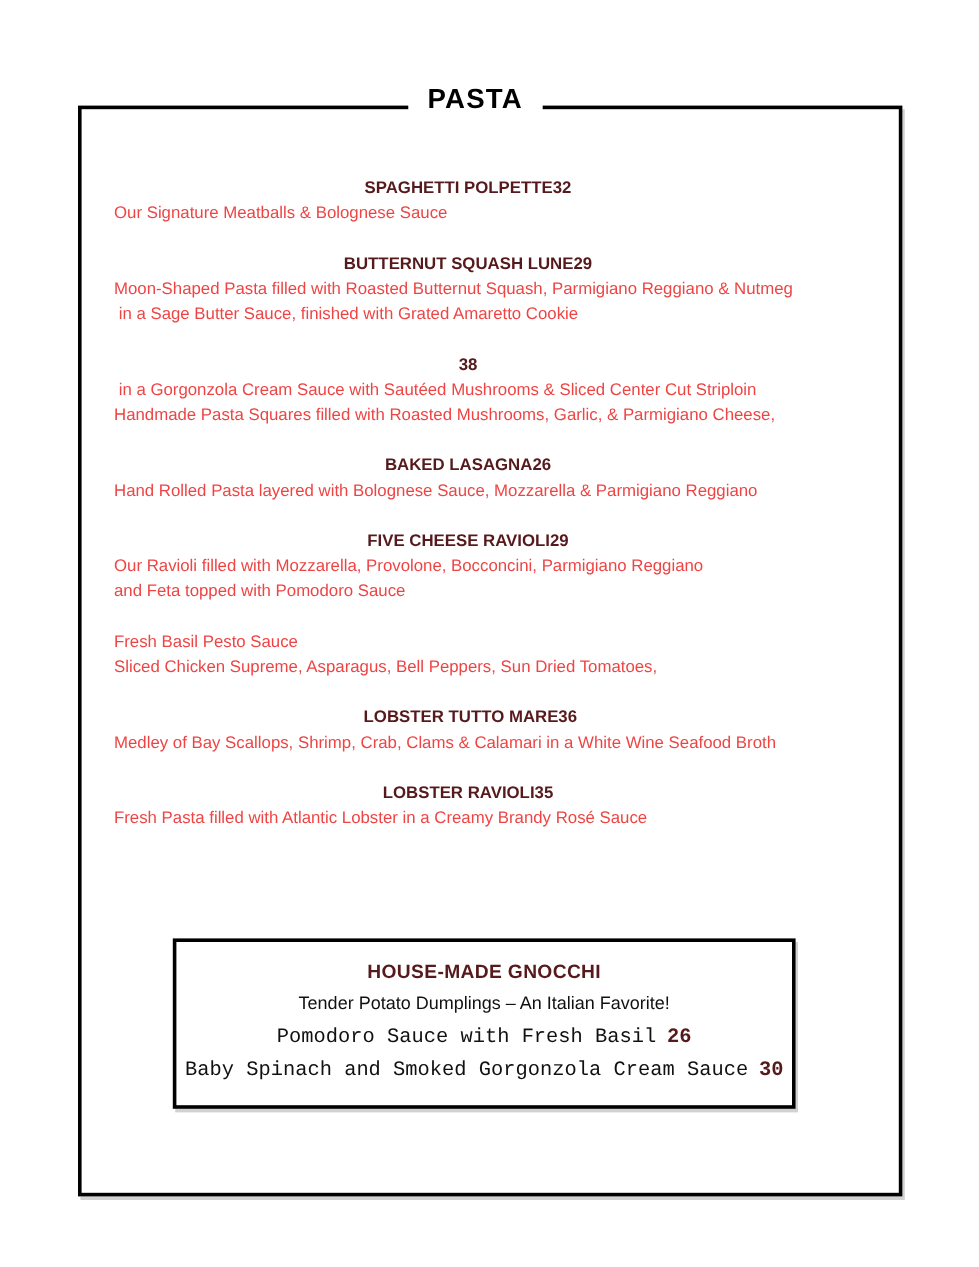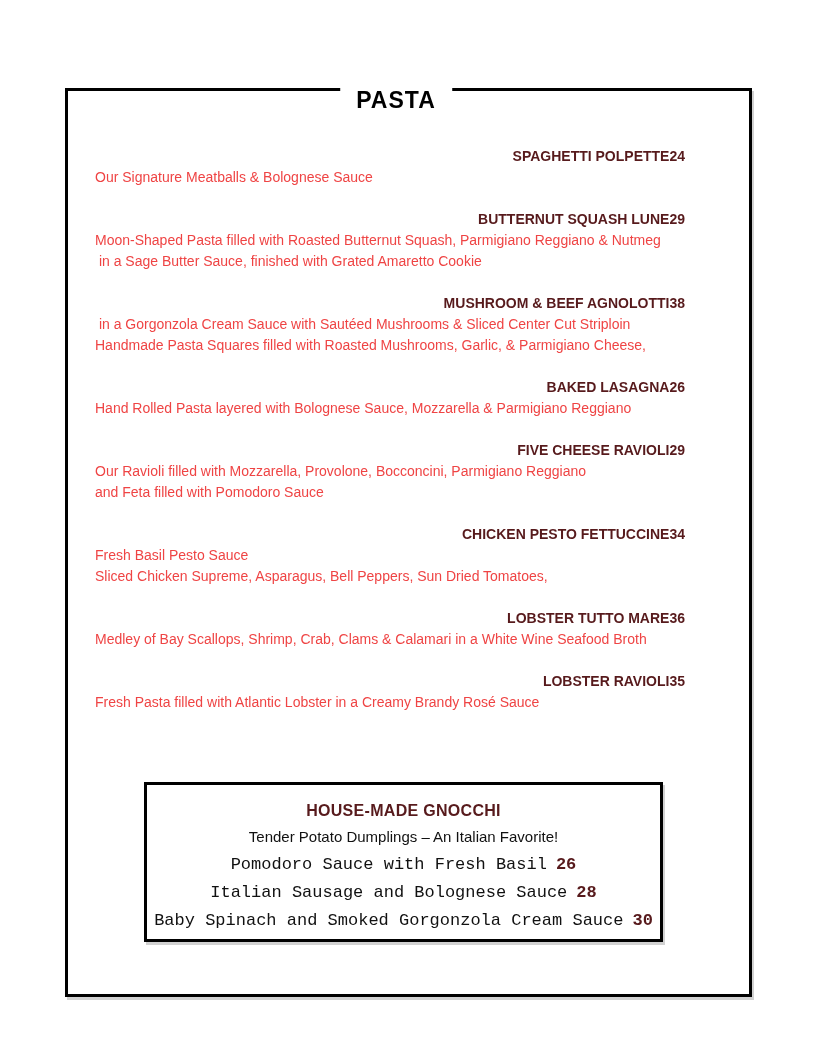--- a/index.html
+++ b/index.html
@@ -17,42 +17,42 @@
     top: 88px;
     width: 681px;
     height: 903px;
     border: 3px solid #000000;
     box-shadow: 2px 3px 0 rgba(0,0,0,0.18);
     background: #ffffff;
   }
   .page-title {
     position: absolute;
     left: 396px;
-    top: 86px;
+    top: 68px;
     transform: translateX(-50%);
     background: #ffffff;
     padding: 0 16px;
     font-size: 23px;
     line-height: 28px;
     font-weight: bold;
     letter-spacing: 1px;
     color: #000000;
     z-index: 2;
     white-space: nowrap;
   }
   .menu-content {
     position: absolute;
     left: 95px;
     top: 146px;
     width: 590px;
   }
   .menu-item { margin-bottom: 21px; }
   .item-row {
     display: flex;
-    justify-content: flex-end;
+    justify-content: center;
     align-items: baseline;
     line-height: 21px;
   }
   .item-name {
     font-size: 14px;
     font-weight: bold;
     color: #571a1c;
     white-space: pre;
   }
   .item-price {
@@ -68,21 +68,21 @@
   }
   .gnocchi-box {
     position: absolute;
     left: 144px;
     top: 782px;
     width: 513px;
     border: 3px solid #000000;
     box-shadow: 2px 3px 0 rgba(0,0,0,0.18);
     background: #ffffff;
     text-align: center;
-    padding: 14px 0 4px 0;
+    padding: 14px 0 14px 0;
   }
   .gnocchi-title {
     font-size: 16px;
     line-height: 24px;
     font-weight: bold;
     color: #571a1c;
     letter-spacing: 0.3px;
   }
   .gnocchi-subtitle {
     font-size: 15px;
@@ -106,65 +106,60 @@
 
 <div class="page-border"></div>
 
 <div class="page-title">PASTA</div>
 
 <div class="menu-content">
 
   <div class="menu-item">
     <div class="item-row">
       <span class="item-name">SPAGHETTI POLPETTE</span>
-      <span class="item-price">24</span>
+      <span class="item-price">32</span>
     </div>
     <div class="item-desc">Our Signature Meatballs &amp; Bolognese Sauce</div>
   </div>
 
   <div class="menu-item">
     <div class="item-row">
       <span class="item-name">BUTTERNUT SQUASH LUNE</span>
       <span class="item-price">29</span>
     </div>
     <div class="item-desc">Moon-Shaped Pasta filled with Roasted Butternut Squash, Parmigiano Reggiano &amp; Nutmeg</div>
     <div class="item-desc"> in a Sage Butter Sauce, finished with Grated Amaretto Cookie</div>
   </div>
 
   <div class="menu-item">
     <div class="item-row">
-      <span class="item-name">MUSHROOM &amp; BEEF AGNOLOTTI</span>
       <span class="item-price">38</span>
     </div>
     <div class="item-desc"> in a Gorgonzola Cream Sauce with Sautéed Mushrooms &amp; Sliced Center Cut Striploin</div>
     <div class="item-desc">Handmade Pasta Squares filled with Roasted Mushrooms, Garlic, &amp; Parmigiano Cheese,</div>
   </div>
 
   <div class="menu-item">
     <div class="item-row">
       <span class="item-name">BAKED LASAGNA</span>
       <span class="item-price">26</span>
     </div>
     <div class="item-desc">Hand Rolled Pasta layered with Bolognese Sauce, Mozzarella &amp; Parmigiano Reggiano</div>
   </div>
 
   <div class="menu-item">
     <div class="item-row">
       <span class="item-name">FIVE CHEESE RAVIOLI</span>
       <span class="item-price">29</span>
     </div>
     <div class="item-desc">Our Ravioli filled with Mozzarella, Provolone, Bocconcini, Parmigiano Reggiano</div>
-    <div class="item-desc">and Feta filled with Pomodoro Sauce</div>
+    <div class="item-desc">and Feta topped with Pomodoro Sauce</div>
   </div>
 
   <div class="menu-item">
-    <div class="item-row">
-      <span class="item-name">CHICKEN PESTO FETTUCCINE</span>
-      <span class="item-price">34</span>
-    </div>
     <div class="item-desc">Fresh Basil Pesto Sauce</div>
     <div class="item-desc">Sliced Chicken Supreme, Asparagus, Bell Peppers, Sun Dried Tomatoes,</div>
   </div>
 
   <div class="menu-item">
     <div class="item-row">
       <span class="item-name"> LOBSTER TUTTO MARE</span>
       <span class="item-price">36</span>
     </div>
     <div class="item-desc">Medley of Bay Scallops, Shrimp, Crab, Clams &amp; Calamari in a White Wine Seafood Broth</div>
@@ -180,18 +175,15 @@
 
 </div>
 
 <div class="gnocchi-box">
   <div class="gnocchi-title">HOUSE-MADE GNOCCHI</div>
   <div class="gnocchi-subtitle">Tender Potato Dumplings – An Italian Favorite!</div>
   <div class="gnocchi-option">
     <span>Pomodoro Sauce with Fresh Basil</span><span class="gnocchi-price">26</span>
   </div>
   <div class="gnocchi-option">
-    <span>Italian Sausage and Bolognese Sauce</span><span class="gnocchi-price">28</span>
-  </div>
-  <div class="gnocchi-option">
     <span>Baby Spinach and Smoked Gorgonzola Cream Sauce</span><span class="gnocchi-price">30</span>
   </div>
 </div>
 
 </body></html>

